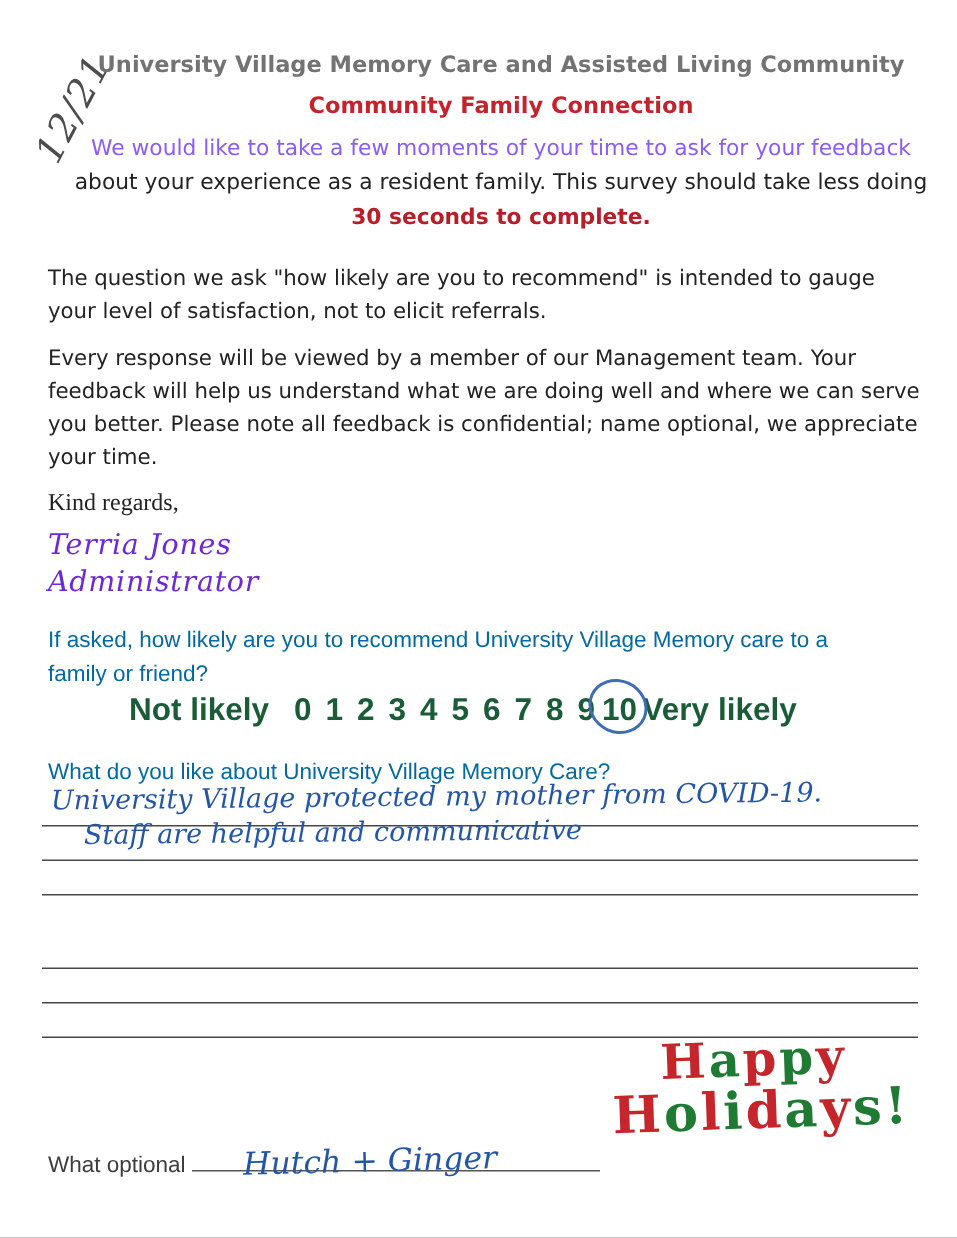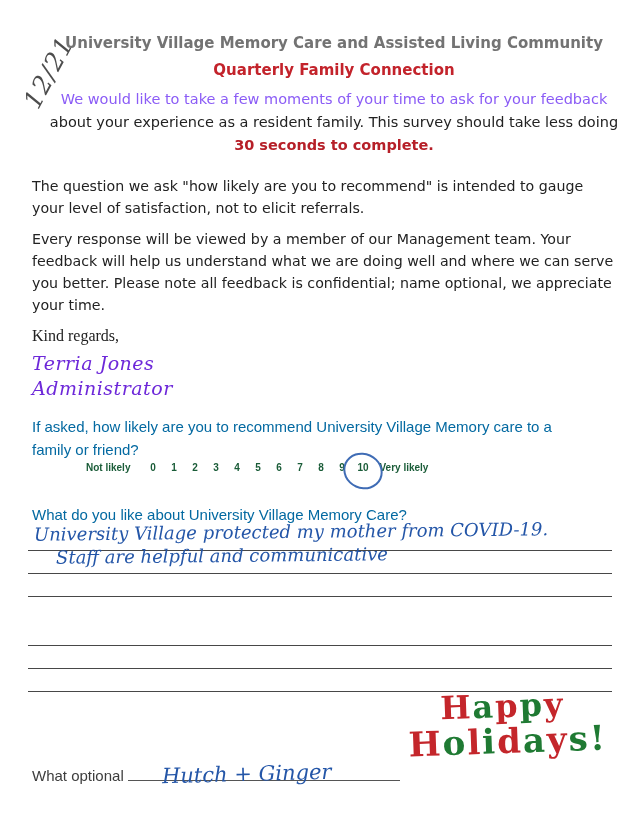--- a/index.html
+++ b/index.html
@@ -53,21 +53,21 @@
   .question3 { top: 610px; }
   .blank-short {
     display: inline-block; width: 62px; height: 14px;
     border-bottom: 1.5px solid #555; vertical-align: baseline;
   }
   
   .scale-row {
     position: absolute; left: 86px; top: 462px;
     display: flex; align-items: center;
     font-family: "Liberation Sans", sans-serif;
-    font-weight: bold; font-size: 10px; color: #1a5c38;
+    font-weight: bold; font-size: 21px; color: #1a5c38;
   }
   .scale-label-left  { margin-right: 12px; }
   .scale-label-right { margin-left: 6px; }
   .scale-num { width: 21px; text-align: center; }
   .num-wrap { position: relative; width: 21px; text-align: center; }
   .circle-mark {
     position: absolute; left: -9px; top: -9px;
     width: 36px; height: 32px;
     border: 2.5px solid #3f6cb5;
     border-radius: 50%;
@@ -112,21 +112,21 @@
   .hl-r { color: #c4262b; } .hl-g { color: #1f7a33; }
 </style>
 </head>
 <body>
 
 <div class="page">
 
   <div class="date-note">12/21</div>
 
   <div class="center-block title1">University Village Memory Care and Assisted Living Community</div>
-  <div class="center-block title2">Quarterly Family Connection</div>
+  <div class="center-block title2">Community Family Connection</div>
   <div class="center-block intro1">We would like to take a few moments of your time to ask for your feedback</div>
   <div class="center-block intro2">about your experience as a resident family. This survey should take less doing</div>
   <div class="center-block intro-red">30 seconds to complete.</div>
 
   <div class="para para1">The question we ask "how likely are you to recommend" is intended to gauge your level of satisfaction, not to elicit referrals.</div>
   <div class="para para2">Every response will be viewed by a member of our Management team. Your feedback will help us understand what we are doing well and where we can serve you better. Please note all feedback is confidential; name optional, we appreciate your time.</div>
 
   <div class="closing">Kind regards,</div>
   <div class="sig-name">Terria Jones</div>
   <div class="sig-title">Administrator</div>

